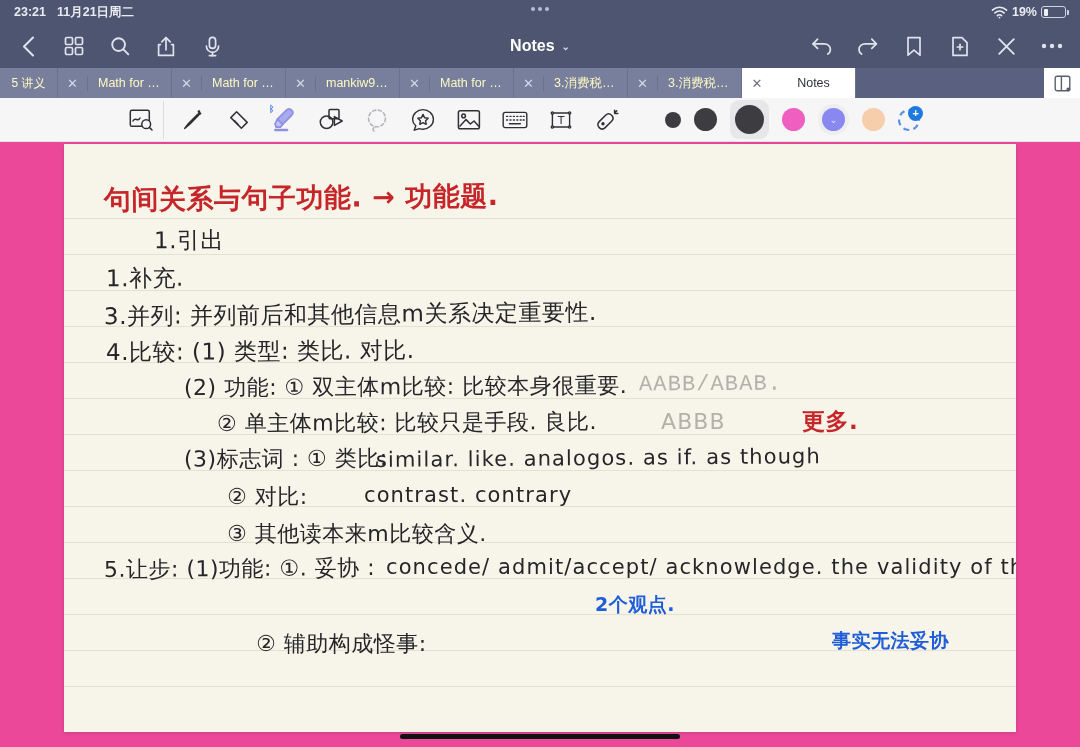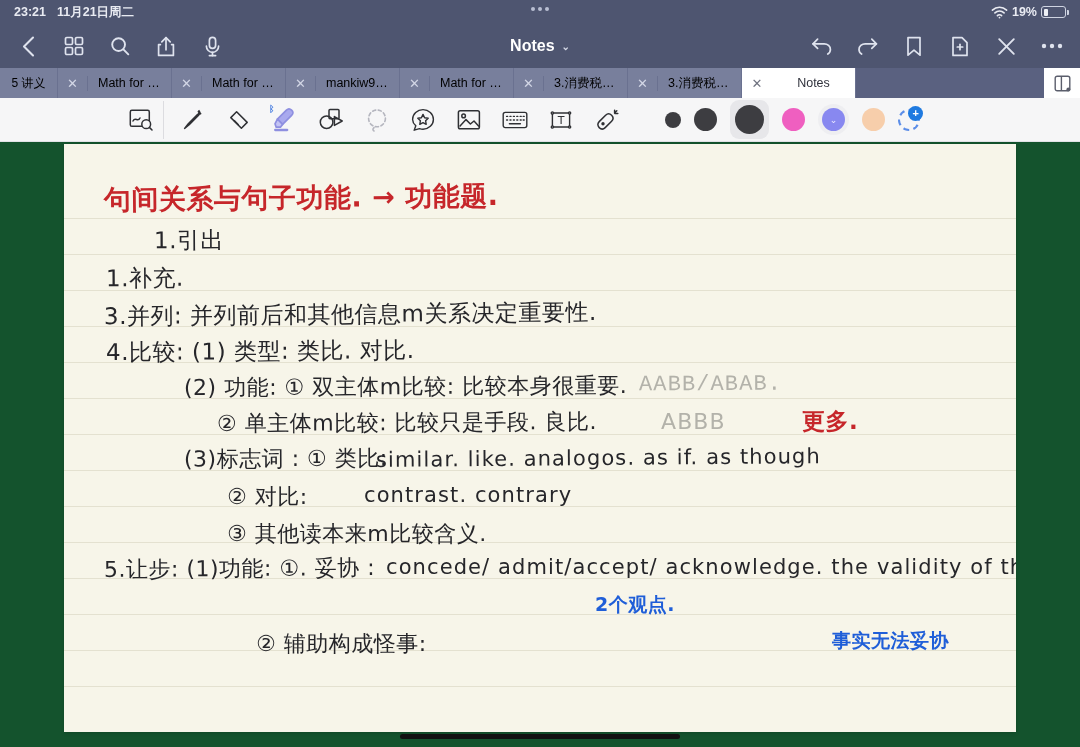--- a/index.html
+++ b/index.html
@@ -79,21 +79,21 @@
     cursor: pointer; min-width: 0;
   }
   .tab .tab-close {
     width: 30px; flex: 0 0 30px;
     display: flex; align-items: center; justify-content: center;
     color: #d3d7e6; font-size: 13px; cursor: pointer;
     border-right: 1px solid #6a7190;
   }
   .tab .tab-label {
     flex: 1 1 auto; text-align: center;
-    color: #000000; font-size: 12.5px;
+    color: #fef9c3; font-size: 12.5px;
     padding: 0 10px;
     white-space: nowrap; overflow: hidden; text-overflow: ellipsis;
   }
   .tab.first { width: 58px; flex: 0 0 58px; }
   .tab.first .tab-label { padding: 0 4px; font-size: 12px; }
   .tab.normal { width: 114px; flex: 0 0 114px; }
   .tab.active { background: #ffffff; }
   .tab.active .tab-label { color: #30323c; font-weight: normal; }
   .tab.active .tab-close { color: #707380; border-right: none; }
   .tab-split {
@@ -145,21 +145,21 @@
   .add-color i {
     position: absolute; right: -5px; top: -5px;
     width: 15px; height: 15px; border-radius: 50%;
     background: #1f7ae0; color: #fff; font-size: 11px; line-height: 15px;
     text-align: center; display: block; font-weight: bold;
   }
 
   
   .canvas {
     position: absolute; left: 0; top: 142px; right: 0; bottom: 0;
-    background: #14532d;
+    background: #ec4899;
     display: flex; justify-content: center;
     padding-top: 2px;
   }
   .page {
     width: 952px; height: 588px;
     background: #f7f5e9;
     box-shadow: 0 1px 4px rgba(0,0,0,0.16);
     position: relative;
     overflow: hidden;
   }

